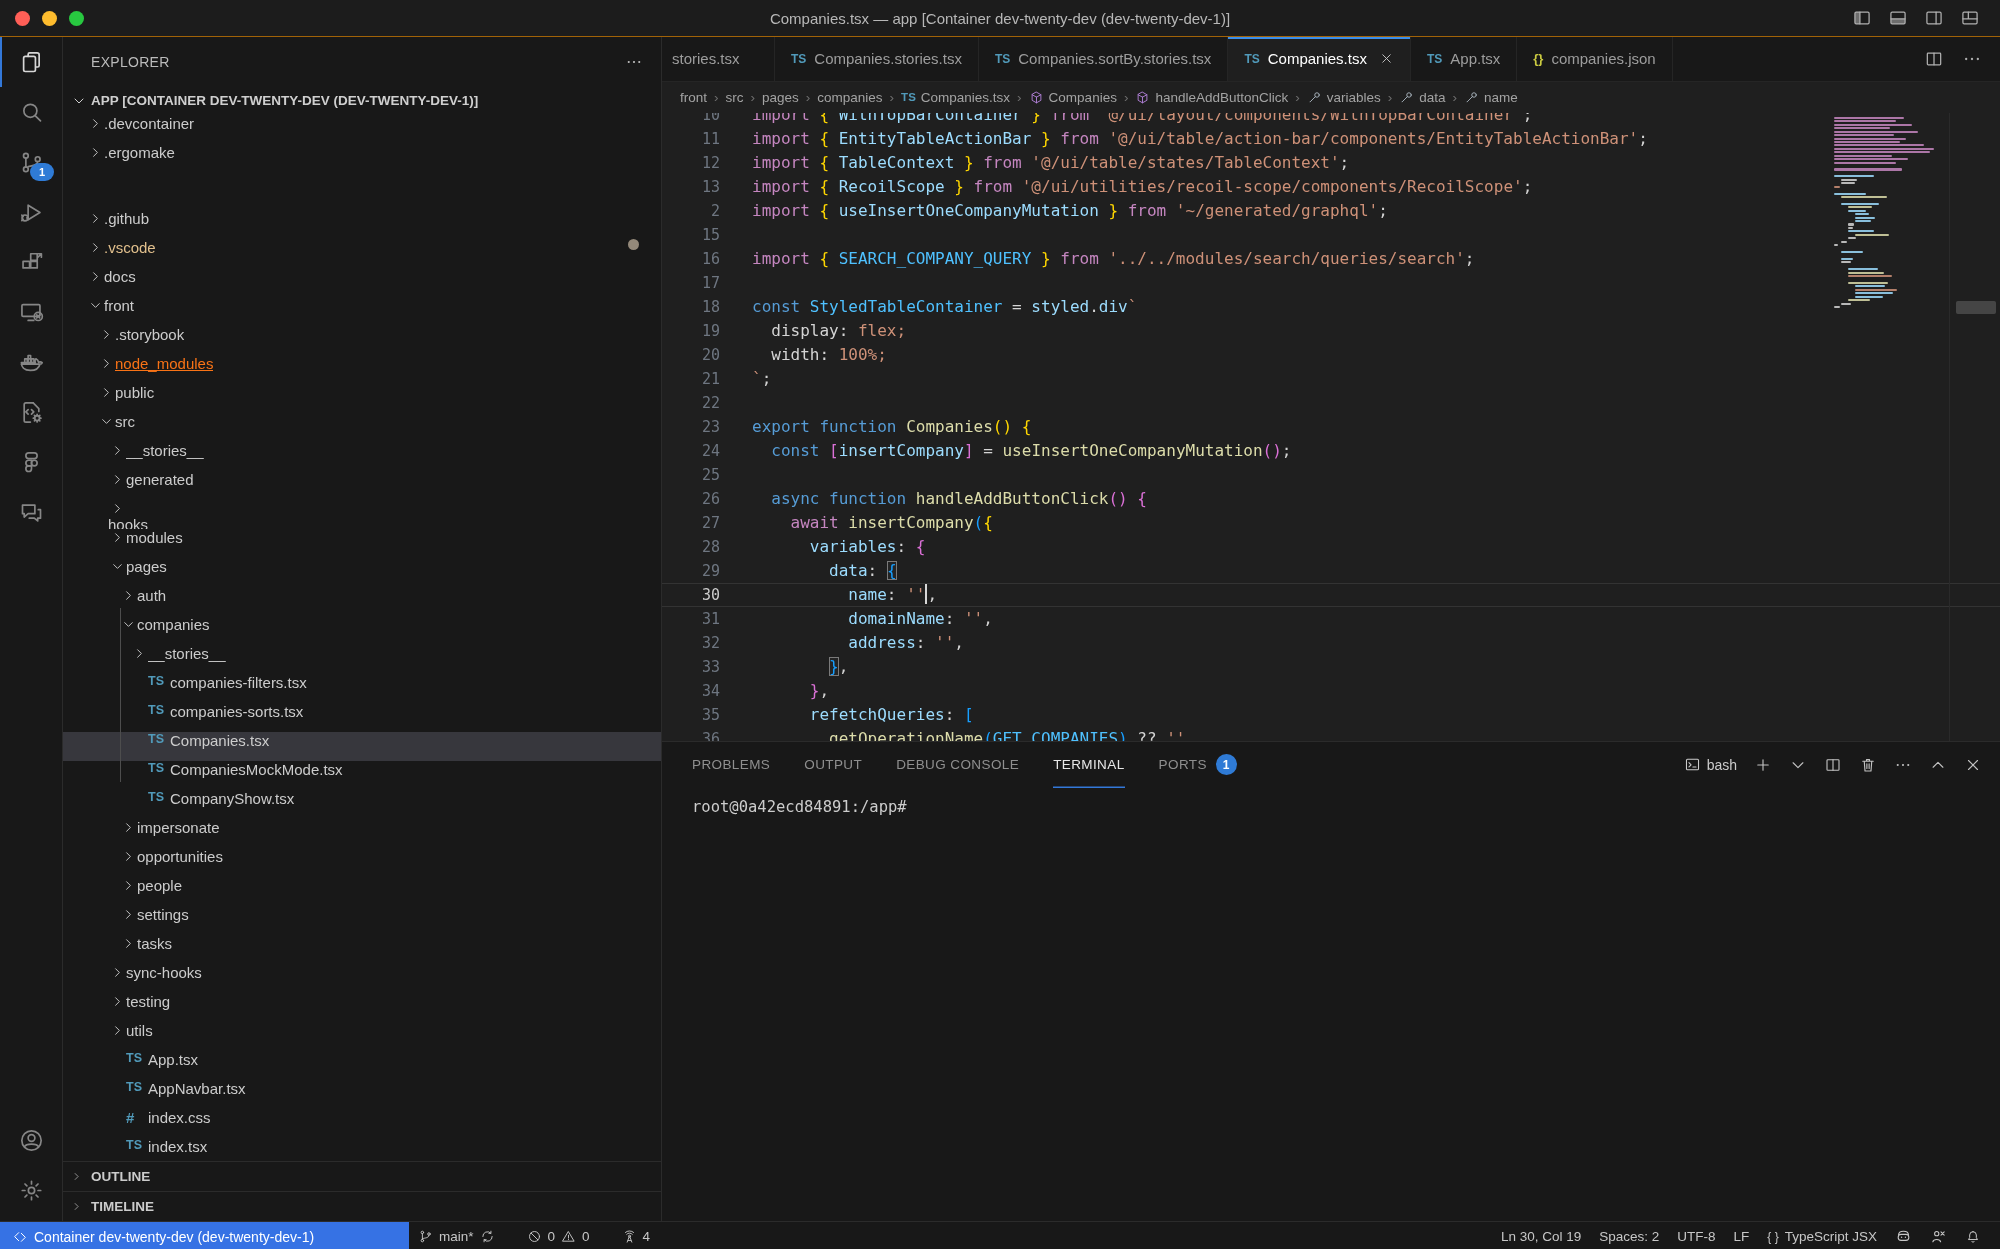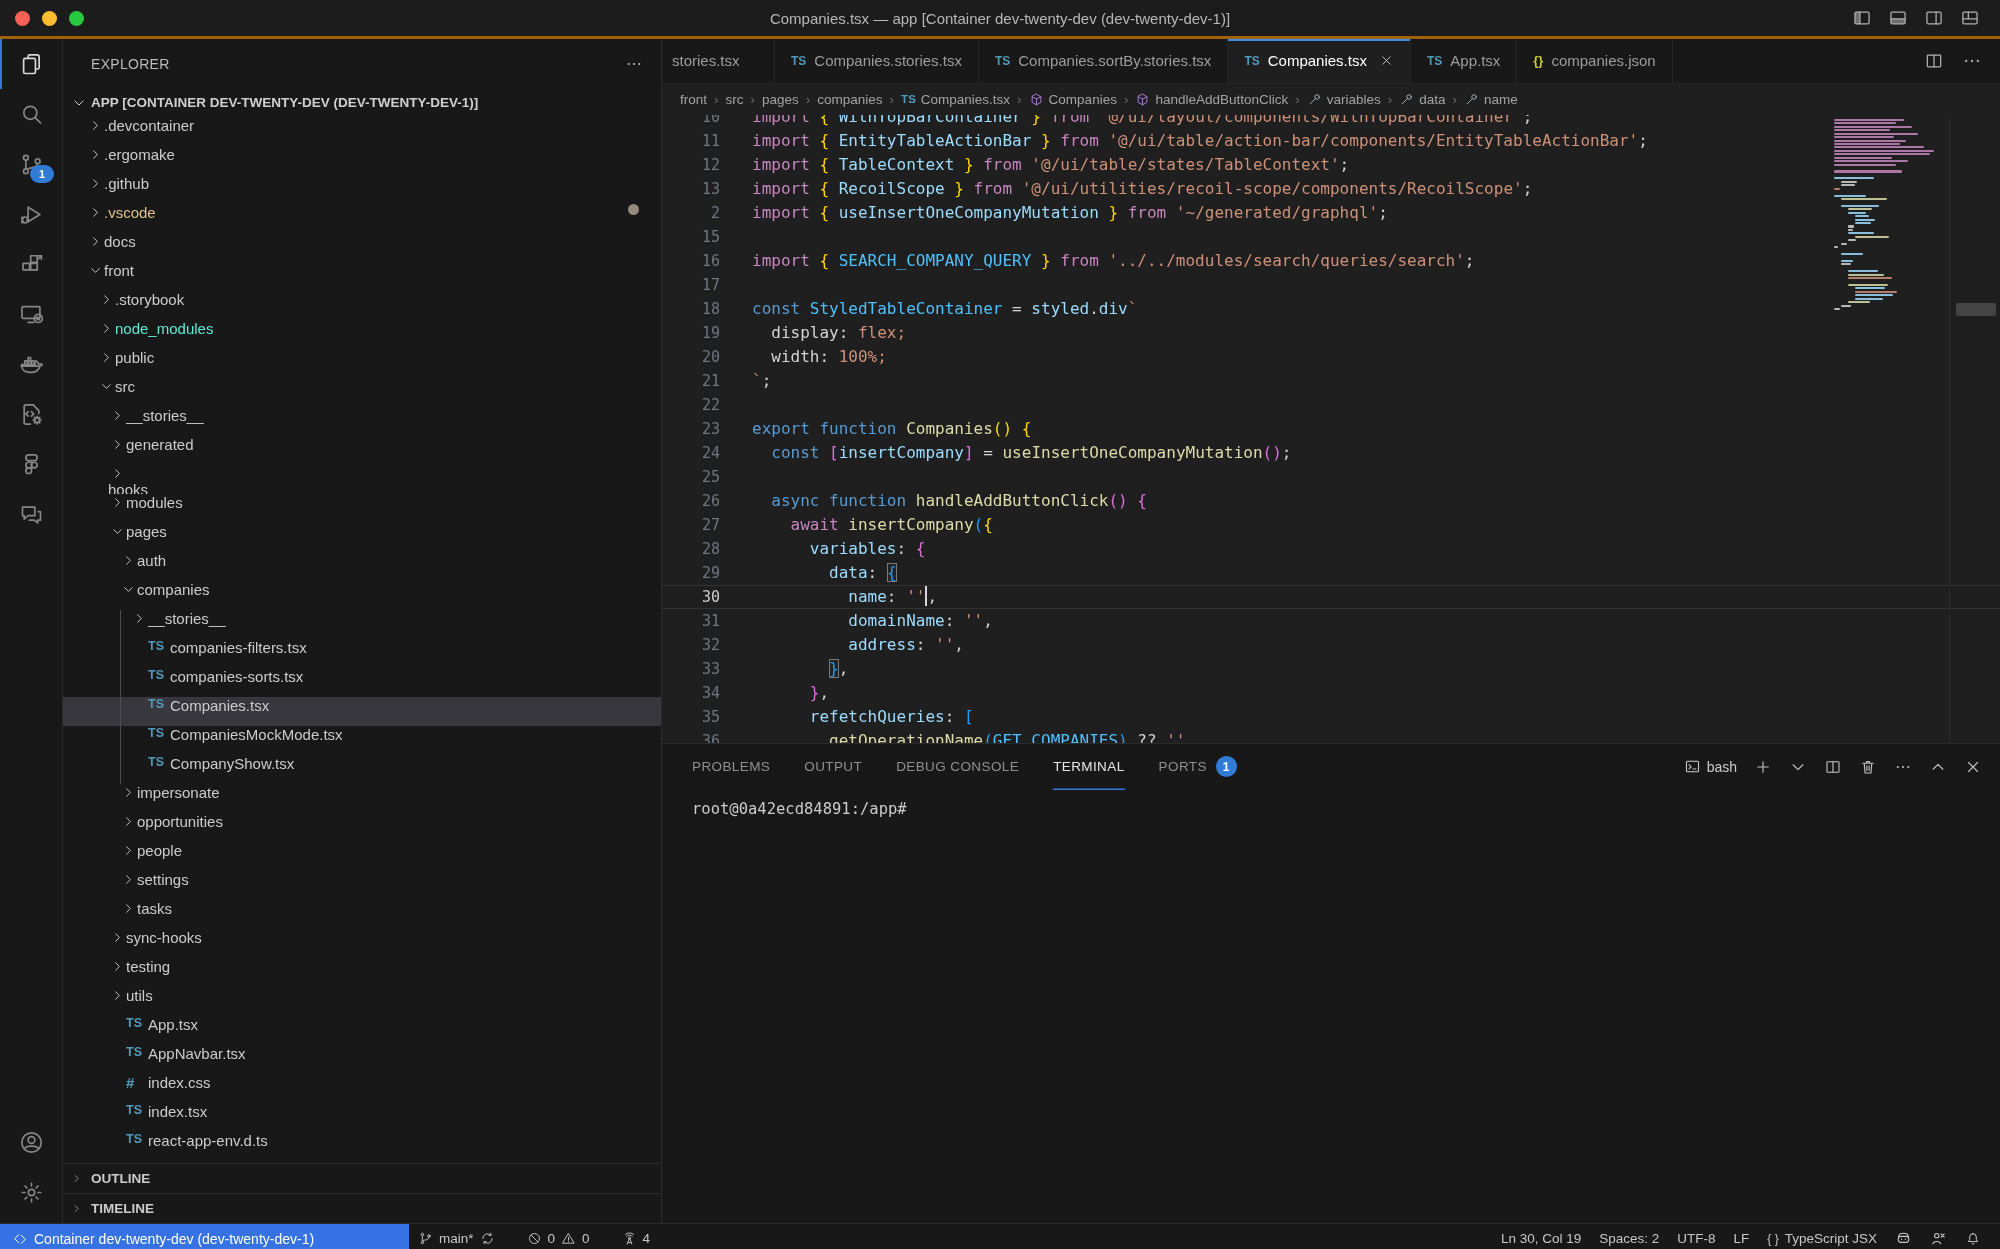--- a/index.html
+++ b/index.html
@@ -1,19 +1,19 @@
 <!DOCTYPE html>
 <html><head>
 <meta charset="utf-8">
 <style>
   html,body{margin:0;padding:0;background:#000;}
   .window{position:relative;width:2000px;height:1249px;background:#1f1f1f;overflow:hidden;
           font-family:"Liberation Sans",sans-serif;color:#cccccc;-webkit-font-smoothing:antialiased;}
   
-  .titlebar{height:36px;background:#1c1c1c;border-bottom:3px solid #a16207;display:flex;align-items:center;position:relative;justify-content:space-between;}
+  .titlebar{height:36px;background:#1c1c1c;border-bottom:1px solid #a16207;display:flex;align-items:center;position:relative;justify-content:space-between;}
   .traffic{display:flex;gap:12px;margin-left:15px;}
   .tl{width:15px;height:15px;border-radius:50%;}
   .tl.red{background:#ff5f57}.tl.yel{background:#febc2e}.tl.grn{background:#28c840}
   .wtitle{position:absolute;left:0;right:0;text-align:center;font-size:15px;color:#b7b7b7;pointer-events:none;}
   .tb-actions{margin-left:auto;display:flex;gap:16px;margin-right:20px;color:#b0b0b0;z-index:2;}
   .tb-actions .icb{width:20px;height:20px;}
   
   .main{display:flex;height:1184px;}
   
   .activitybar{width:62px;background:#181818;border-right:1px solid #2b2b2b;display:flex;flex-direction:column;align-items:center;}
@@ -30,21 +30,21 @@
   .sb-section{height:29px;display:flex;align-items:center;font-size:13.5px;font-weight:bold;color:#cfcfcf;padding-left:8px;flex:none;}
   .sb-section svg{width:16px;height:16px;margin-right:4px;flex:none;}
   .tree{position:relative;flex:1;overflow:hidden;}
   .trow{height:29px;display:flex;align-items:flex-start;font-size:15px;cursor:pointer;position:relative;white-space:nowrap;}
   .trow.selected{background:#37373d;}
   .twisty{width:18px;height:16px;flex:none;display:flex;align-items:center;justify-content:center;color:#cccccc;}
   .twisty svg{width:15px;height:15px;}
   .ficon{width:22px;flex:none;font-weight:bold;font-size:12.5px;text-align:left;}
   .ficon.ts{color:#519aba;} .ficon.css{color:#519aba;font-size:15px;} 
   .tlabel{overflow:hidden;text-overflow:ellipsis;}
-  .trow.dim .tlabel{color:#5eead4;}
+  .trow.dim .tlabel{color:#f97316;text-decoration:underline;}
   .trow.modified .tlabel{color:#e2c08d;}
   .gitdot{position:absolute;right:22px;width:11px;height:11px;border-radius:50%;background:#94897a;}
   .guide{position:absolute;width:1px;background:#4d4d4d;left:57px;}
   .sb-foot{height:29px;border-top:1px solid #2b2b2b;display:flex;align-items:center;font-size:13.5px;font-weight:bold;color:#cccccc;padding-left:8px;flex:none;}
   .sb-foot svg{width:15px;height:15px;margin-right:4px;color:#c5c5c5;}
   
   .editorarea{flex:1;display:flex;flex-direction:column;min-width:0;}
   .tabbar{height:44px;background:#181818;display:flex;align-items:stretch;border-bottom:1px solid #252525;}
   .tab{display:flex;align-items:center;padding:0 16px;font-size:15px;color:#9d9d9d;background:#181818;border-right:1px solid #252525;position:relative;cursor:pointer;white-space:nowrap;}
   .tab .ticon{font-weight:bold;font-size:12px;color:#519aba;margin-right:8px;}
@@ -265,21 +265,21 @@
             <span class="tlabel">.devcontainer</span>
           </div>
           <div class="trow" style="padding-left: 23px;">
             <span class="twisty">
               <svg viewBox="0 0 24 24" fill="none" stroke="currentColor" stroke-width="1.5" stroke-linecap="round" stroke-linejoin="round">
                 <path d="M9 6l6 6-6 6"></path>
               </svg>
             </span>
             <span class="tlabel">.ergomake</span>
           </div>
-          <div class="trow" style="padding-left: 23px;">
+          <div class="trow" style="padding-left: 23px; margin-top: 37px;">
             <span class="twisty">
               <svg viewBox="0 0 24 24" fill="none" stroke="currentColor" stroke-width="1.5" stroke-linecap="round" stroke-linejoin="round">
                 <path d="M9 6l6 6-6 6"></path>
               </svg>
             </span>
             <span class="tlabel">.github</span>
           </div>
           <div class="trow modified" style="padding-left: 23px;">
             <span class="twisty">
               <svg viewBox="0 0 24 24" fill="none" stroke="currentColor" stroke-width="1.5" stroke-linecap="round" stroke-linejoin="round">

